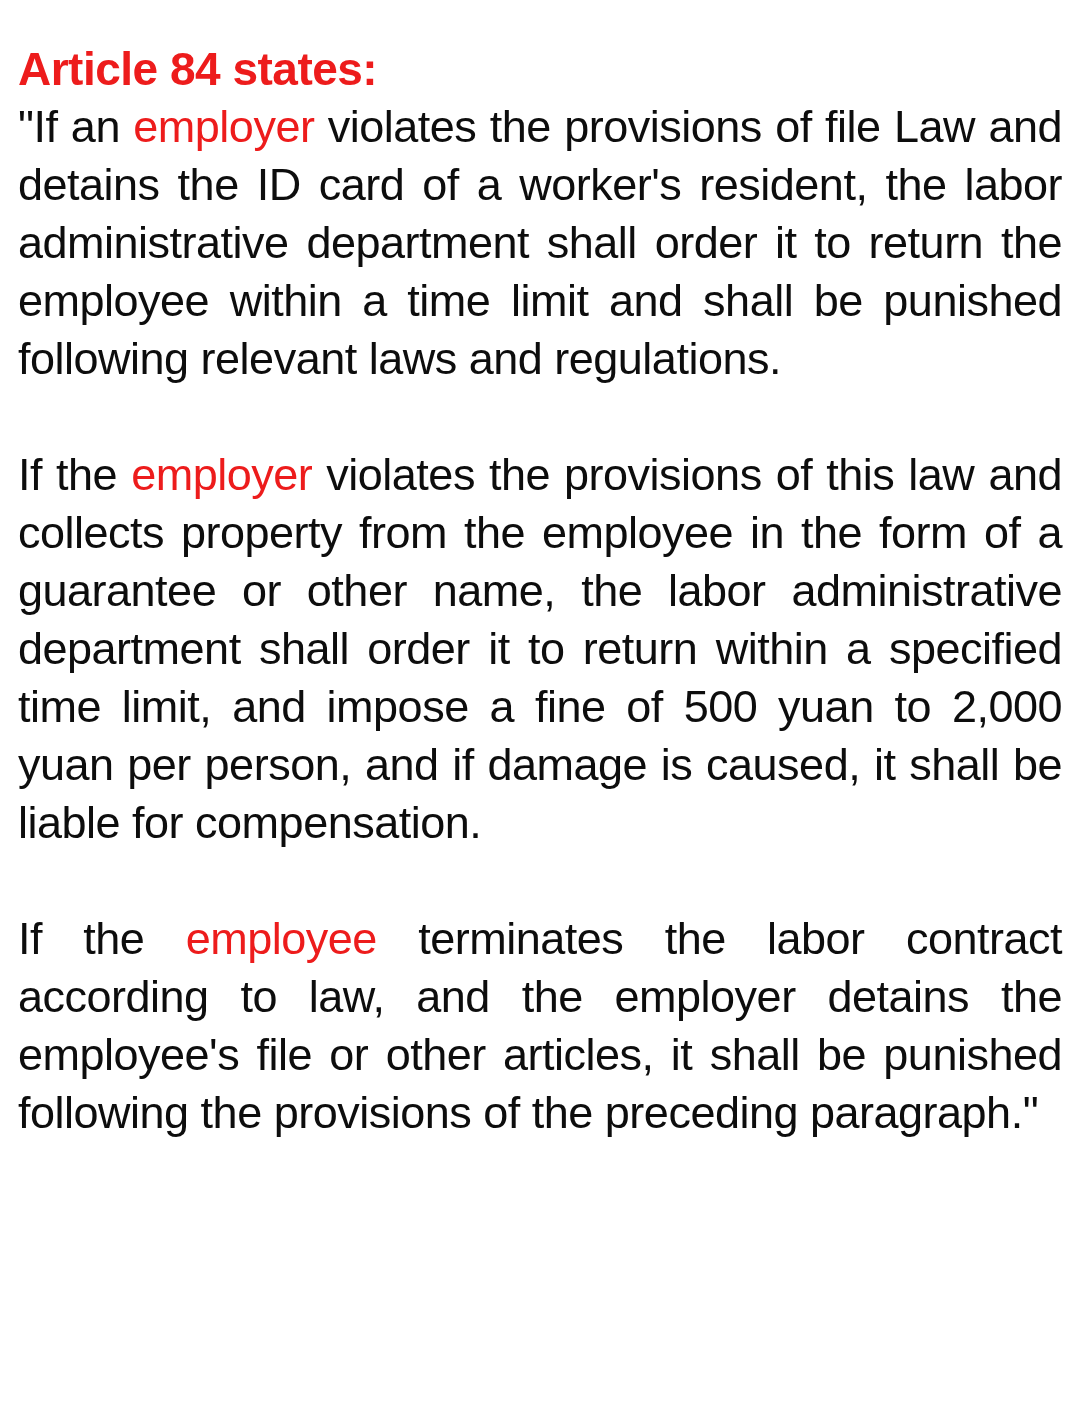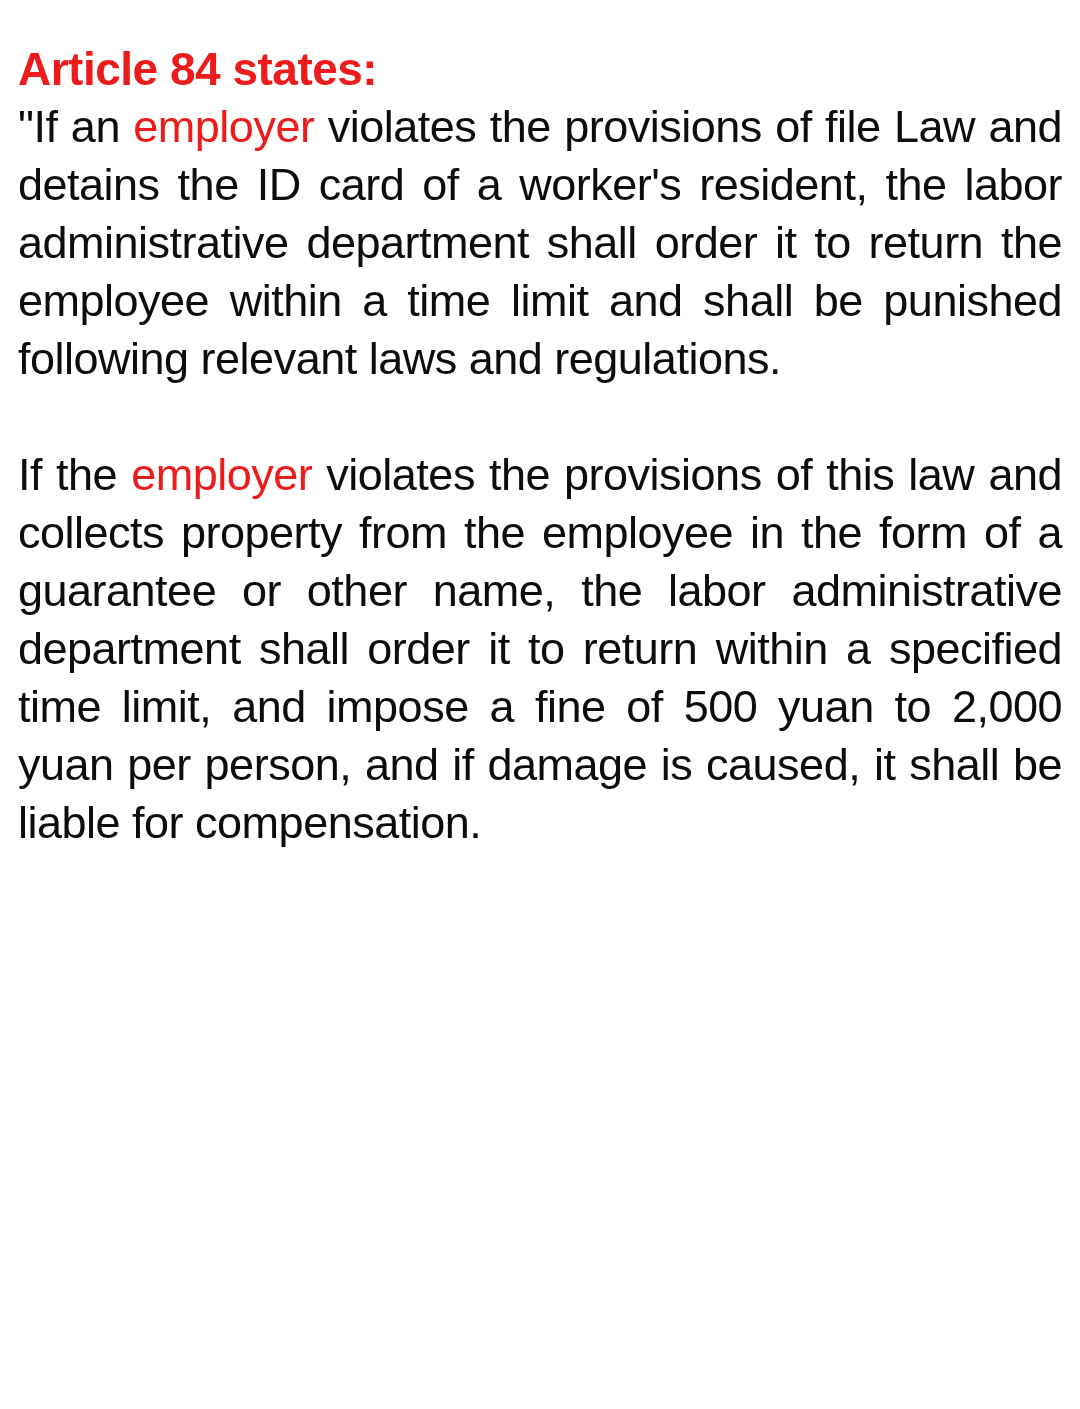--- a/index.html
+++ b/index.html
@@ -46,13 +46,14 @@
 </head>
 <body>
 
 <div class="page">
   <h1 class="heading">Article 84 states:</h1>
 
   <p class="para"><span>"If an </span><span class="hl">employer</span><span> violates the provisions of file Law and detains the ID card of a worker's resident, the labor administrative department shall order it to return the employee within a time limit and shall be punished following relevant laws and regulations.</span></p>
 
   <p class="para"><span>If the </span><span class="hl">employer</span><span> violates the provisions of this law and collects property from the employee in the form of a guarantee or other name, the labor administrative department shall order it to return within a specified time limit, and impose a fine of 500 yuan to 2,000 yuan per person, and if damage is caused, it shall be liable for compensation.</span></p>
 
+  <p class="para"><span>If the </span><span class="hl">employee</span><span> terminates the labor contract according to law, and the employer detains the employee's file or other articles, it shall be punished following the provisions of the preceding paragraph."</span></p>
 </div>
 
 </body></html>

